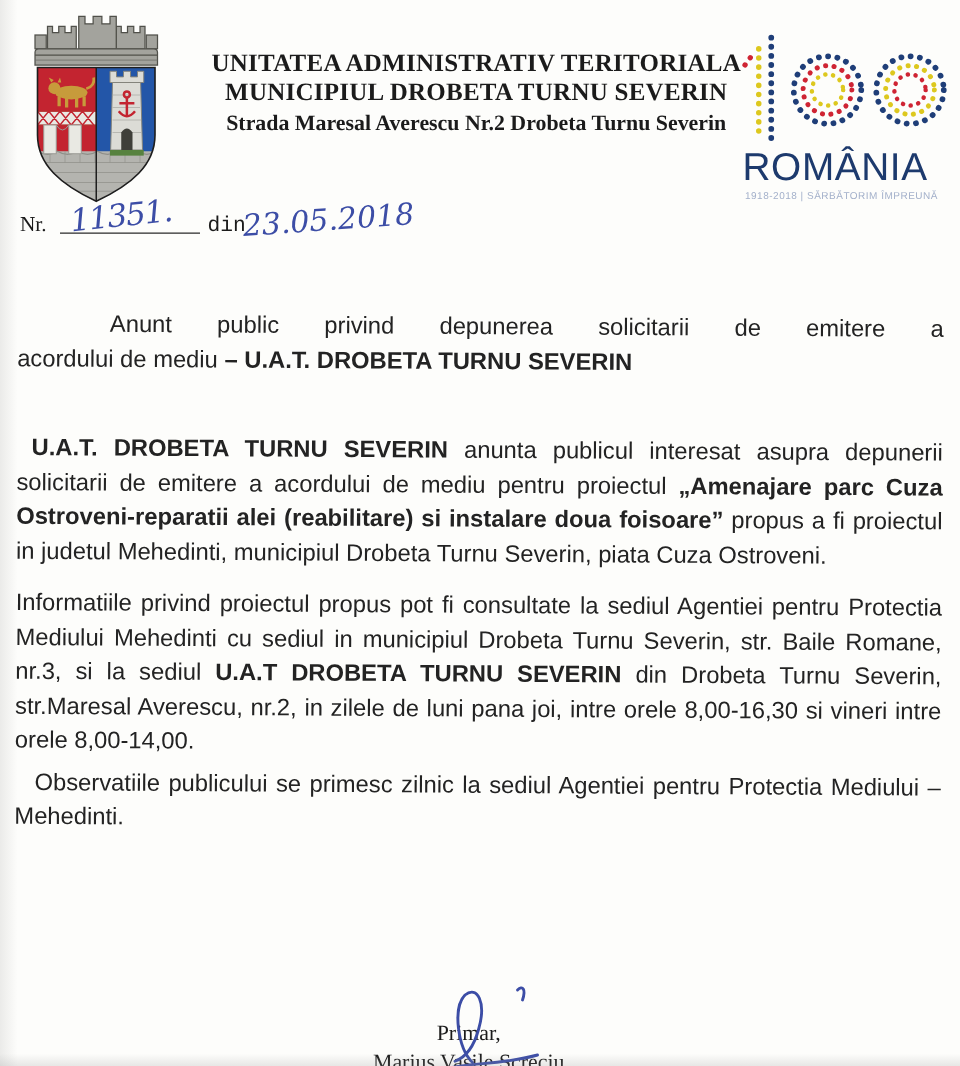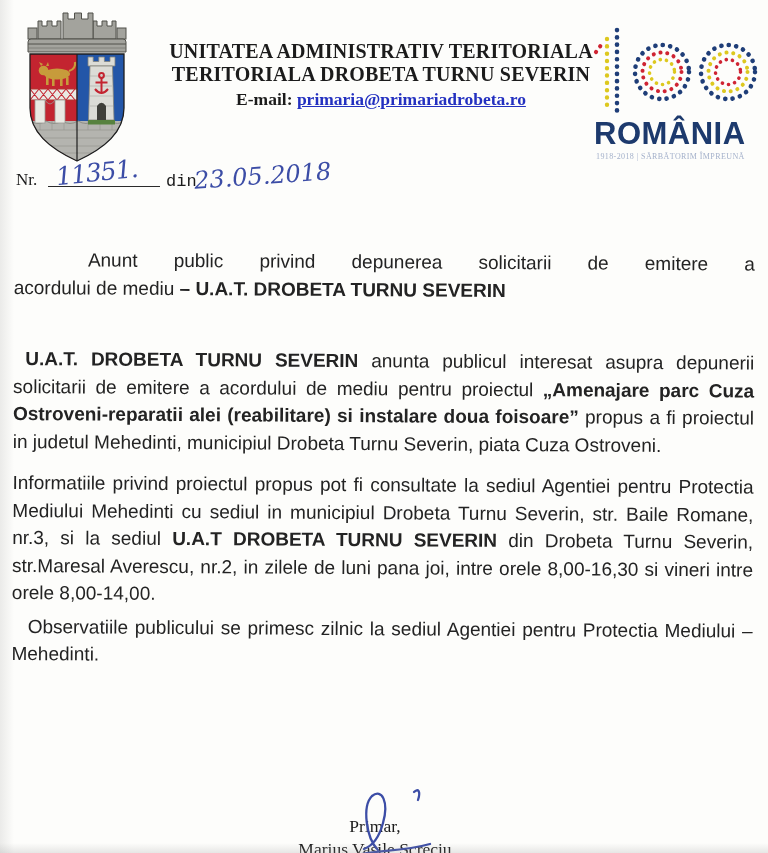--- a/index.html
+++ b/index.html
@@ -20,24 +20,24 @@
   .hdr .l1,.hdr .l2{font-size:20px;letter-spacing:.2px;}
   .hdr .l3{font-size:17.5px;margin-top:2px;}
   .hdr .l4{font-size:17.5px;margin-top:2px;}
   .hdr .l5{font-size:17.5px;margin-top:3px;}
   .hdr .email-link{color:#2330c0;text-decoration:underline;text-decoration-color:#2330c0;}
   .hdr .gap{display:inline-block;width:26px;}
 
   
   .logo-dots{position:absolute;left:590px;top:26px;width:178px;height:92px;}
   .logo-word{position:absolute;left:594px;top:116px;width:174px;
-    font-family:"Liberation Sans",sans-serif;font-weight:bold;font-size:31px;
+    font-family:"Liberation Sans",sans-serif;font-weight:normal;font-size:31px;
     letter-spacing:.5px;color:#1d3a6d;}
   .logo-tag{position:absolute;left:596px;top:152px;width:172px;
-    font-family:Liberation Serif, serif;font-size:8px;letter-spacing:.4px;color:#a3b0ca;}
+    font-family:Liberation Sans, sans-serif;font-size:8px;letter-spacing:.4px;color:#a3b0ca;}
 
   
   .reg{position:absolute;left:16px;top:170px;font-size:17px;}
   .reg .nr-label{position:absolute;left:0;top:0;}
   .reg .blank{position:absolute;left:32px;top:16px;width:112px;border-bottom:1.6px solid #2a2a2a;}
   .reg .din-label{position:absolute;left:150px;top:2px;font-family:Liberation Mono, monospace;}
   .hand{font-family:"DejaVu Serif",serif;font-style:italic;color:#3c4da6;}
   .hand-nr{position:absolute;left:40px;top:-12px;font-size:25px;transform:rotate(-6deg);letter-spacing:-1px;}
   .hand-date{position:absolute;left:178px;top:-8px;font-size:24px;transform:rotate(-4deg);letter-spacing:0;}
 
@@ -126,22 +126,22 @@
         <rect x="70" y="118" width="27" height="4.5" fill="#57823f"></rect>
       </g>
     </g>
 
     <path d="M12,52 h94 v54 c0,24 -19,40 -47,53 c-28,-13 -47,-29 -47,-53 z" fill="none" stroke="#1e1e1e" stroke-width="1.3"></path>
     <line x1="59" y1="52" x2="59" y2="159" stroke="#1e1e1e" stroke-width="1.2"></line>
   </svg>
 
   <div class="hdr">
     <div class="l1">UNITATEA ADMINISTRATIV TERITORIALA</div>
-    <div class="l2">TERITORIALA DROBETA TURNU SEVERIN</div>
-    <div class="l5"><span>E-mail:</span>&nbsp;<span class="email-link">primaria@primariadrobeta.ro</span></div>
+    <div class="l2">MUNICIPIUL DROBETA TURNU SEVERIN</div>
+    <div class="l3">Strada Maresal Averescu Nr.2 Drobeta Turnu Severin</div>
   </div>
 
   <svg class="logo-dots" viewBox="0 0 178 92">
     <g fill="none" stroke-linecap="round">
       <path d="M6,26 L14,15" stroke-width="4.2" stroke-dasharray="0.1 7" stroke="#cf2433"></path>
       <path d="M17,13 L17,85" stroke-width="4.4" stroke-dasharray="0.1 7.2" stroke="#ddc81e"></path>
       <path d="M27,4 L27,90" stroke-width="4.6" stroke-dasharray="0.1 7.2" stroke="#1f3e78"></path>
     </g>
     <g fill="none" stroke-linecap="round">
       <circle cx="72" cy="46" r="27" stroke-width="4.6" stroke-dasharray="0.1 7.4" stroke="#1f3e78"></circle>

